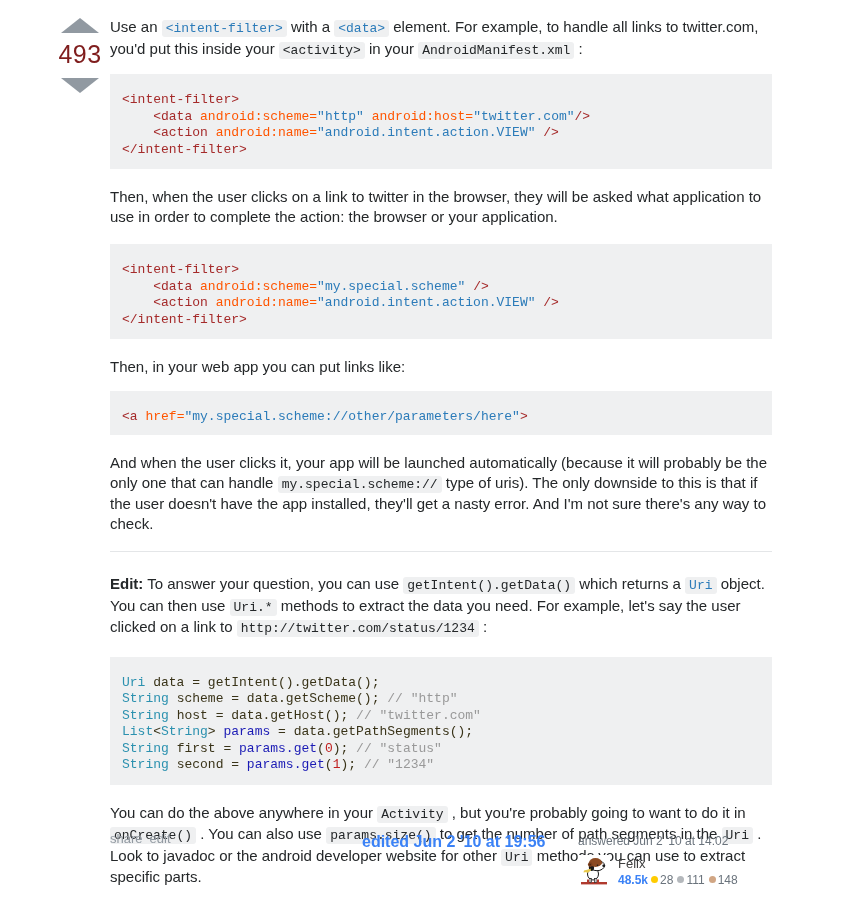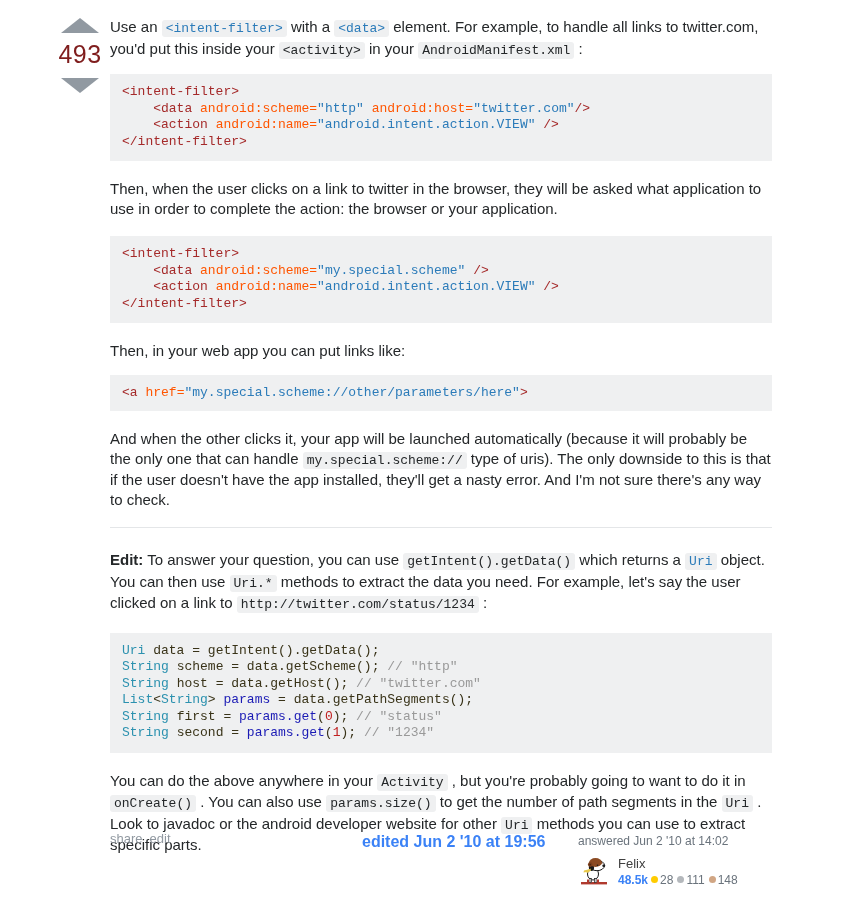--- a/index.html
+++ b/index.html
@@ -75,21 +75,21 @@
     background: #eff0f1;
     padding: 1px 4px;
     border-radius: 3px;
     white-space: pre;
   }
   code.inline.blue { color: #2b7bb9; }
 
   pre.code-block {
     background: #eff0f1;
     margin: 0 0 18px 0;
-    padding: 10px 12px 11px 12px;
+    padding: 18px 12px 11px 12px;
     font-family: "Liberation Mono", monospace;
     font-size: 13px;
     line-height: 16.5px;
     overflow: hidden;
     white-space: pre;
     border-radius: 0;
     color: #393318;
   }
   pre.code-block.single { padding-bottom: 10px; }
 
@@ -214,21 +214,21 @@
 
     <pre class="code-block"><span class="tok-tag">&lt;intent-filter&gt;</span>
     <span class="tok-tag">&lt;data</span> <span class="tok-attr">android:scheme=</span><span class="tok-val">"my.special.scheme"</span> <span class="tok-tag">/&gt;</span>
     <span class="tok-tag">&lt;action</span> <span class="tok-attr">android:name=</span><span class="tok-val">"android.intent.action.VIEW"</span> <span class="tok-tag">/&gt;</span>
 <span class="tok-tag">&lt;/intent-filter&gt;</span></pre>
 
     <p class="tight">Then, in your web app you can put links like:</p>
 
     <pre class="code-block single"><span class="tok-tag">&lt;a</span> <span class="tok-attr">href=</span><span class="tok-val">"my.special.scheme://other/parameters/here"</span><span class="tok-tag">&gt;</span></pre>
 
-    <p><span>And when the other clicks it, your app will be launched automatically (because it will probably be the only one that can handle </span><code class="inline">my.special.scheme://</code><span> type of uris). The only downside to this is that if the user doesn't have the app installed, they'll get a nasty error. And I'm not sure there's any way to check.</span></p>
+    <p><span>And when the user clicks it, your app will be launched automatically (because it will probably be the only one that can handle </span><code class="inline">my.special.scheme://</code><span> type of uris). The only downside to this is that if the user doesn't have the app installed, they'll get a nasty error. And I'm not sure there's any way to check.</span></p>
 
     <hr class="post-sep">
 
     <p><strong>Edit:</strong><span> To answer your question, you can use </span><code class="inline">getIntent().getData()</code><span> which returns a </span><code class="inline blue">Uri</code><span> object. You can then use </span><code class="inline">Uri.*</code><span> methods to extract the data you need. For example, let's say the user clicked on a link to </span><code class="inline">http://twitter.com/status/1234</code><span> :</span></p>
 
     <pre class="code-block"><span class="tok-type">Uri</span> <span class="tok-plain">data = getIntent().getData();</span>
 <span class="tok-type">String</span> <span class="tok-plain">scheme = </span><span class="tok-plain">data.getScheme();</span> <span class="tok-comment">// "http"</span>
 <span class="tok-type">String</span> <span class="tok-plain">host = data.getHost();</span> <span class="tok-comment">// "twitter.com"</span>
 <span class="tok-type">List</span><span class="tok-plain">&lt;</span><span class="tok-type">String</span><span class="tok-plain">&gt; </span><span class="tok-ident">params</span><span class="tok-plain"> = data.getPathSegments();</span>
 <span class="tok-type">String</span> <span class="tok-plain">first = </span><span class="tok-ident">params.get</span><span class="tok-plain">(</span><span class="tok-num">0</span><span class="tok-plain">);</span> <span class="tok-comment">// "status"</span>

